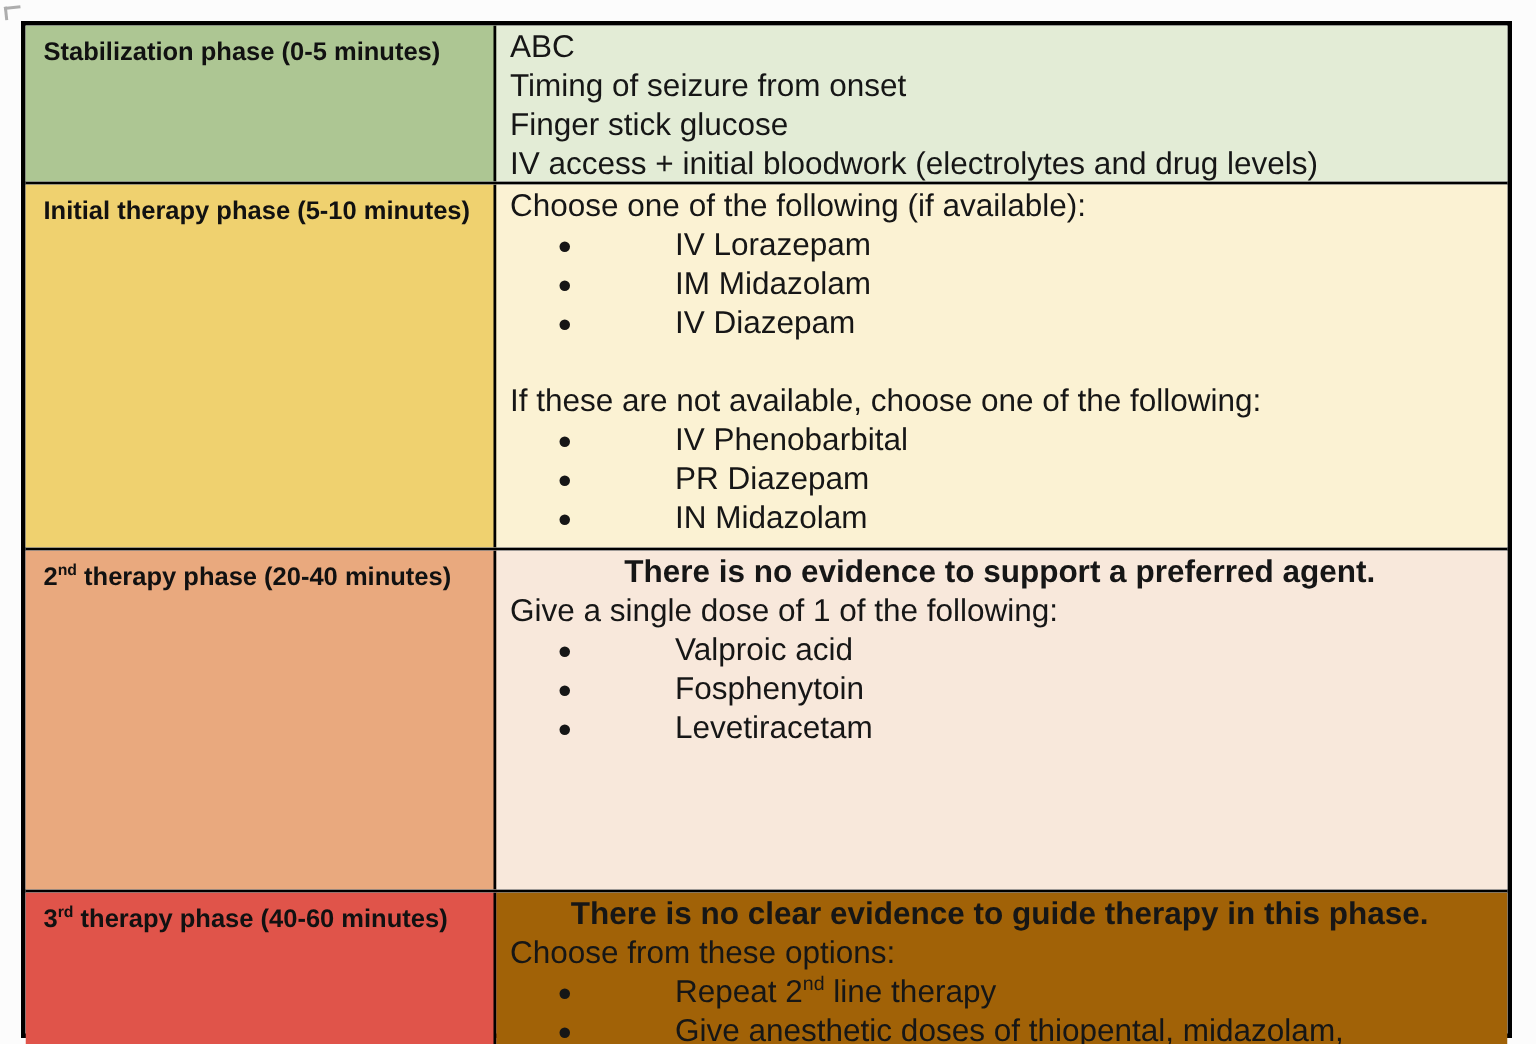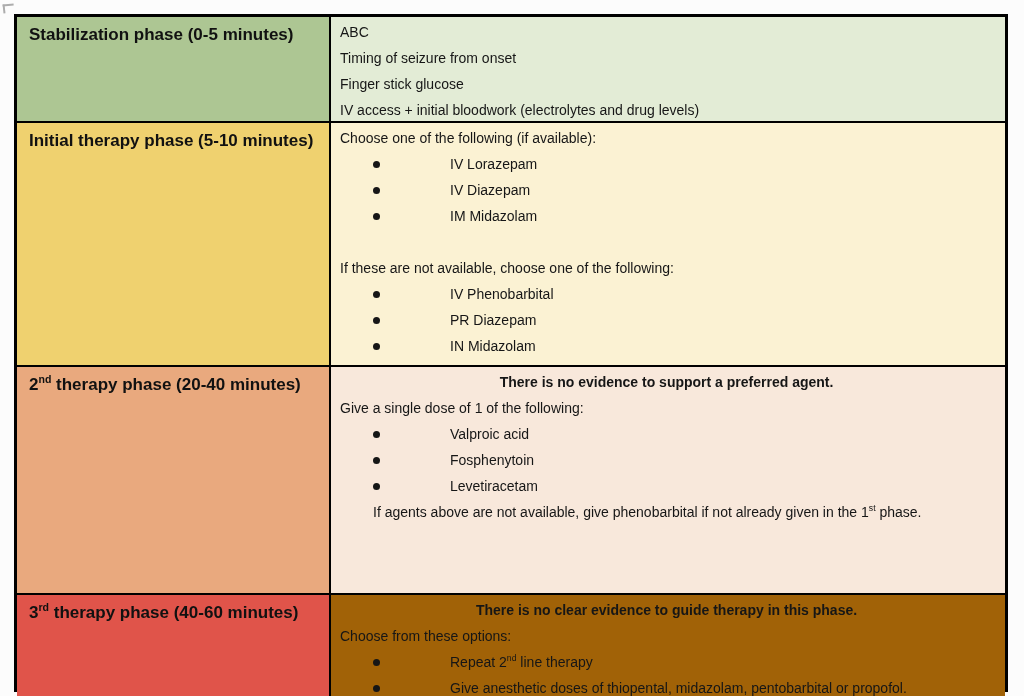--- a/index.html
+++ b/index.html
@@ -53,21 +53,21 @@
     padding: 5px 12px 4px 12px;
     font-weight: bold;
     font-size: 17px;
     line-height: 26px;
     color: #111;
     overflow: hidden;
   }
   .content-cell {
     box-sizing: border-box;
     padding: 2px 12px 2px 9px;
-    font-size: 14px;
+    font-size: 21px;
     line-height: 26px;
     color: #161616;
     overflow: hidden;
   }
   .line {
     min-height: 26px;
   }
   .line.bold { font-weight: bold; text-align: center; }
   .line.indent { margin-left: 33px; }
   .line.bullet {
@@ -108,25 +108,25 @@
       <div class="trow" style="height: 244px;">
         <div class="phase-cell" style="background: rgb(239, 209, 111);">Initial therapy phase (5-10 minutes)</div>
         <div class="content-cell" style="background: rgb(251, 242, 211);">
           <div class="line">Choose one of the following (if available):</div>
           <div class="line bullet">
             <span class="dot"></span>
             <span>IV Lorazepam</span>
           </div>
           <div class="line bullet">
             <span class="dot"></span>
-            <span>IV Diazepam</span>
+            <span>IM Midazolam</span>
           </div>
           <div class="line bullet">
             <span class="dot"></span>
-            <span>IM Midazolam</span>
+            <span>IV Diazepam</span>
           </div>
           <div class="line"></div>
           <div class="line">If these are not available, choose one of the following:</div>
           <div class="line bullet">
             <span class="dot"></span>
             <span>IV Phenobarbital</span>
           </div>
           <div class="line bullet">
             <span class="dot"></span>
             <span>PR Diazepam</span>
@@ -147,21 +147,20 @@
             <span>Valproic acid</span>
           </div>
           <div class="line bullet">
             <span class="dot"></span>
             <span>Fosphenytoin</span>
           </div>
           <div class="line bullet">
             <span class="dot"></span>
             <span>Levetiracetam</span>
           </div>
-          <div class="line indent">If agents above are not available, give phenobarbital if not already given in the 1<sup class="ord">st</sup> phase.</div>
         </div>
       </div>
       <div class="trow" style="height: 130px;">
         <div class="phase-cell" style="background: rgb(224, 84, 74);">3<sup class="ord">rd</sup> therapy phase (40-60 minutes)</div>
         <div class="content-cell" style="background: #a16207;">
           <div class="line bold">There is no clear evidence to guide therapy in this phase.</div>
           <div class="line">Choose from these options:</div>
           <div class="line bullet">
             <span class="dot"></span>
             <span>Repeat 2<sup class="ord">nd</sup> line therapy</span>

